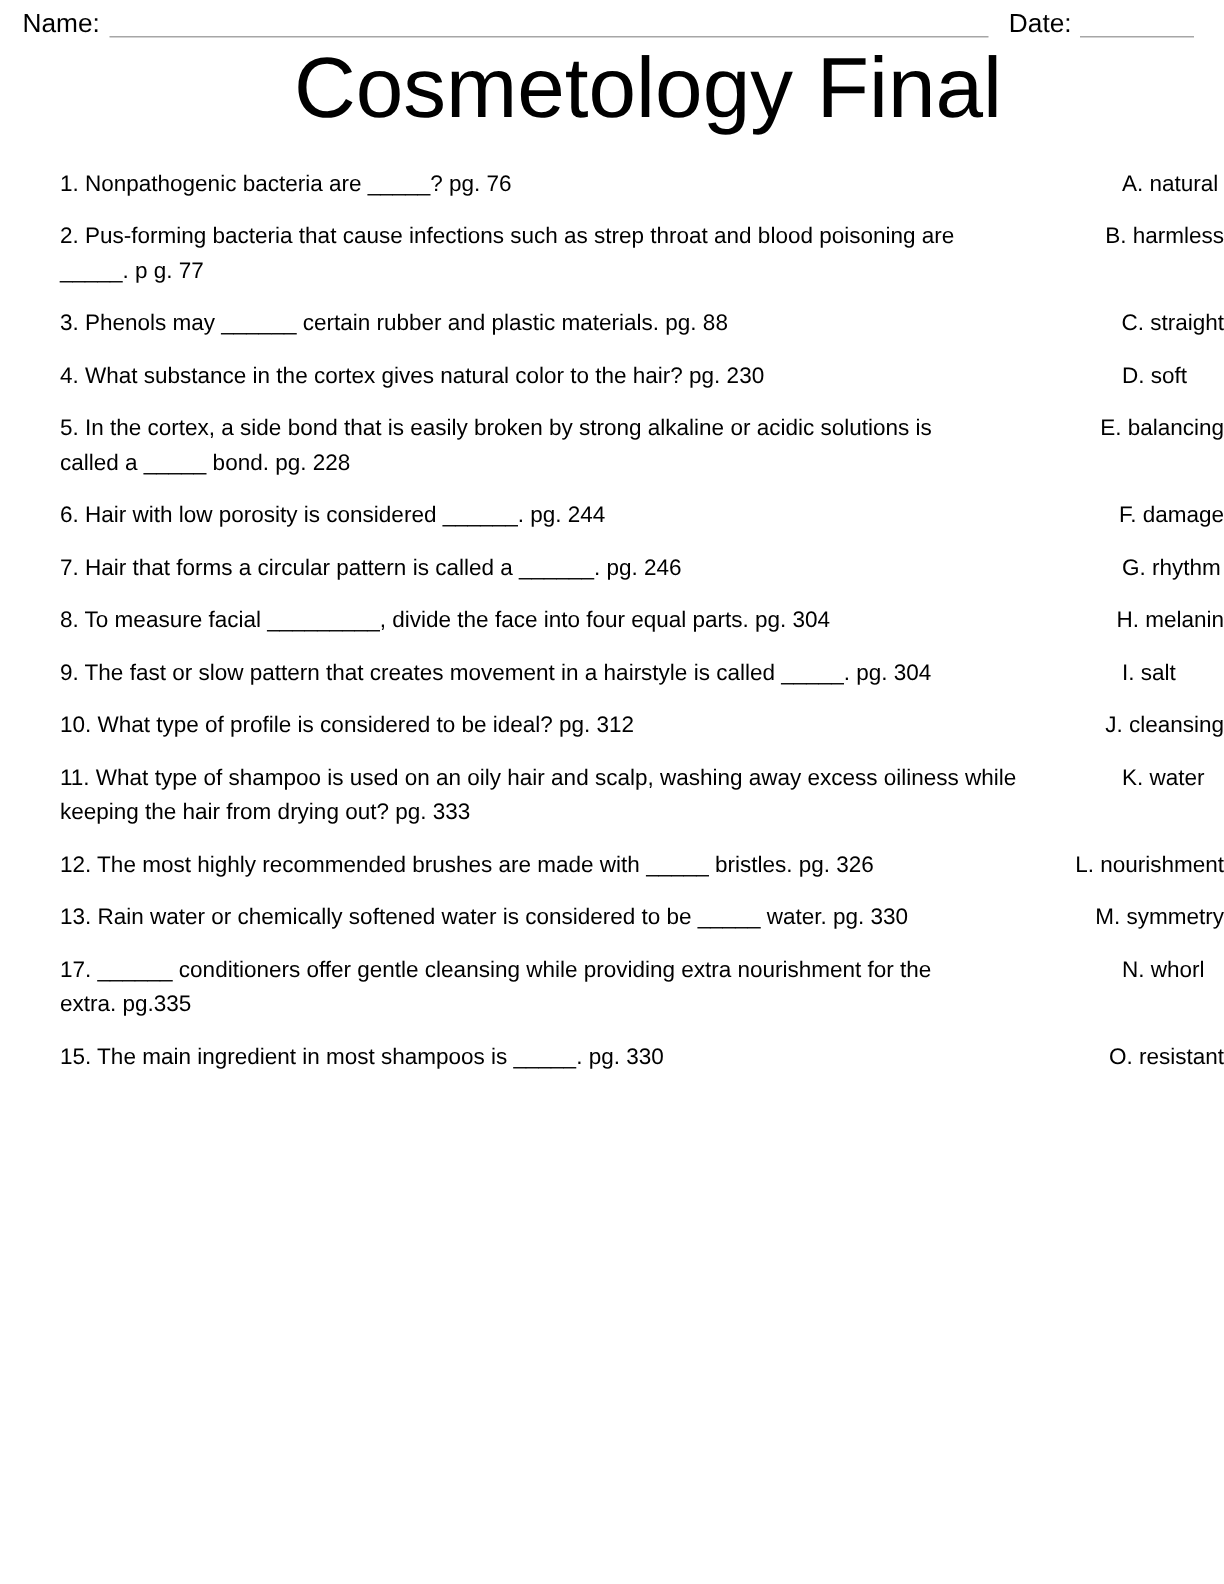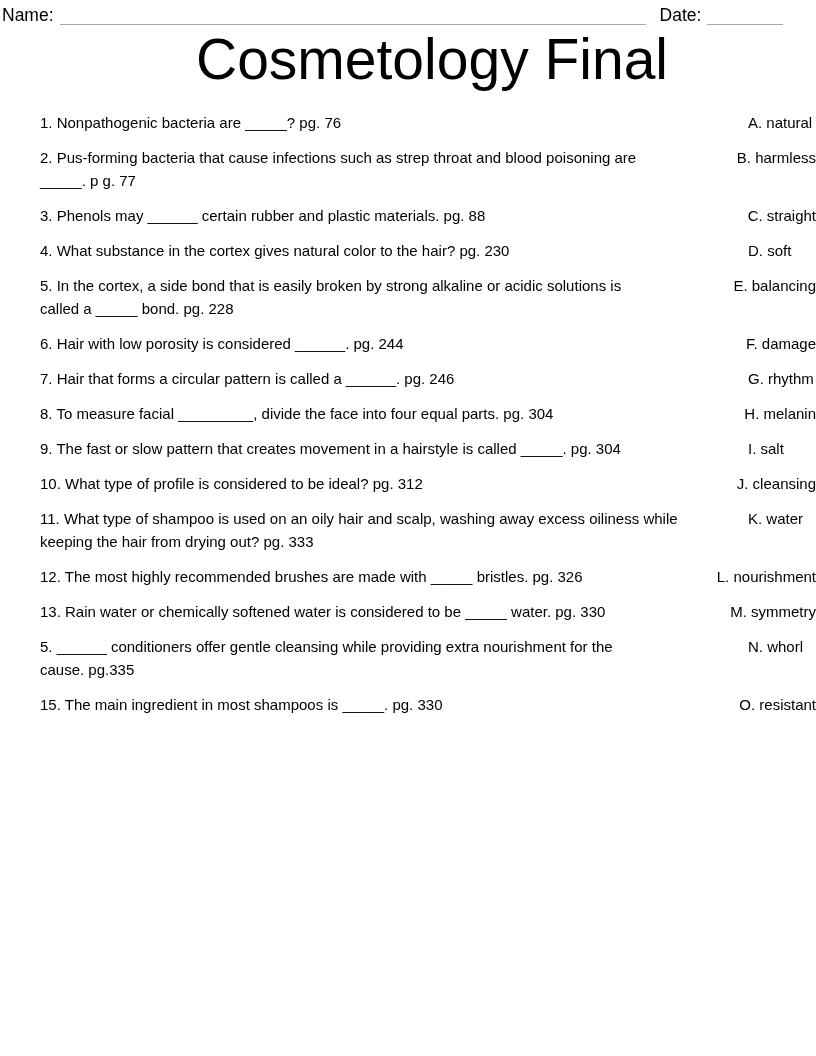--- a/index.html
+++ b/index.html
@@ -9,21 +9,21 @@
     font-family: "Liberation Sans", sans-serif;
     color: #000000;
     overflow: hidden;
   }
   .page { position: relative; width: 816px; height: 1056px; }
 
   
   .header-row {
     display: flex;
     align-items: flex-end;
-    padding: 5px 0 0 2px;
+    padding: 5px 0 0 15px;
     font-size: 17.5px;
     line-height: 20px;
   }
   .fill-line {
     height: 17px;
     border-bottom: 1.6px solid #a6a6a6;
   }
   .name-line { width: 586px; margin-left: 6px; }
   .date-label { margin-left: 14px; }
   .date-line { width: 76px; margin-left: 6px; }
@@ -160,22 +160,22 @@
 
     <div class="q-row">
       <div class="q-col">
         <div class="q-line">13. Rain water or chemically softened water is considered to be _____ water. pg. 330</div>
       </div>
       <div class="a-col">M. symmetry</div>
     </div>
 
     <div class="q-row">
       <div class="q-col">
-        <div class="q-line">5. ______ conditioners offer gentle cleansing while providing extra nourishment for the</div>
-        <div class="q-line">cause. pg.335</div>
+        <div class="q-line">17. ______ conditioners offer gentle cleansing while providing extra nourishment for the</div>
+        <div class="q-line">extra. pg.335</div>
       </div>
       <div class="a-col">N. whorl</div>
     </div>
 
     <div class="q-row">
       <div class="q-col">
         <div class="q-line">15. The main ingredient in most shampoos is _____. pg. 330</div>
       </div>
       <div class="a-col">O. resistant</div>
     </div>

